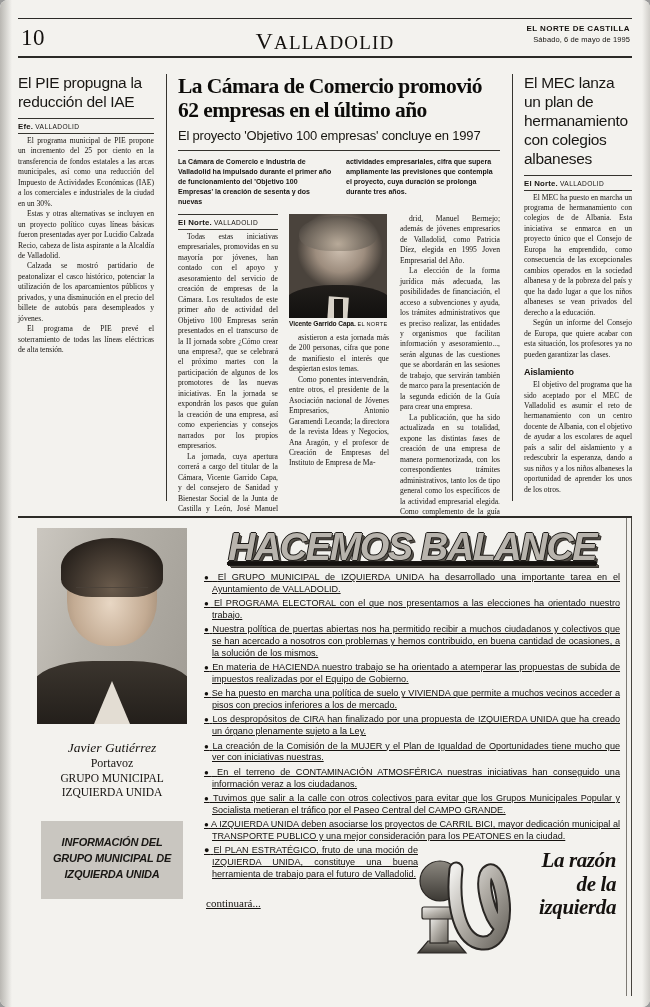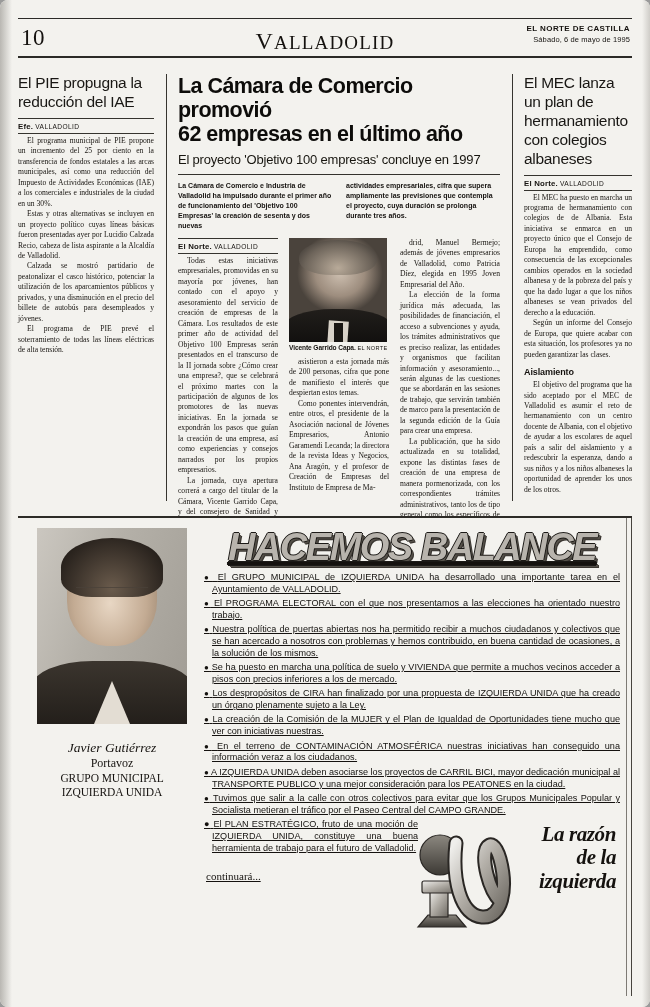--- a/index.html
+++ b/index.html
@@ -144,21 +144,21 @@
     font-family: "Liberation Sans", sans-serif;
     font-weight: bold;
     font-size: 9px;
     margin: 7px 0 3px 0;
     letter-spacing: -0.1px;
   }
 
   
   h1.main-head {
     margin: 0;
-    font-family: Liberation Sans, sans-serif;
+    font-family: Liberation Serif, serif;
     font-weight: bold;
     font-size: 21.5px;
     line-height: 1.12;
     letter-spacing: -0.55px;
     color: #0d0c0a;
   }
   .main-sub {
     font-family: "Liberation Sans", sans-serif;
     font-size: 13px;
     letter-spacing: -0.2px;
@@ -502,35 +502,37 @@
         <div class="glasses"></div>
         <div class="jacket"></div>
         <div class="collar"></div>
       </div>
       <div class="ad-cap">
         <div class="nm">Javier Gutiérrez</div>
         <div class="rl">Portavoz</div>
         <div class="gp">GRUPO MUNICIPAL</div>
         <div class="gp">IZQUIERDA UNIDA</div>
       </div>
+      <div class="info-box">INFORMACIÓN DEL GRUPO MUNICIPAL DE IZQUIERDA UNIDA</div>
     </div>
 
     <div class="ad-right">
       <div class="ad-title">HACEMOS BALANCE</div>
 
       <div class="bullets">
         <p><span class="dot">●</span> <span>El GRUPO MUNICIPAL de IZQUIERDA UNIDA ha desarrollado una importante tarea en el Ayuntamiento de VALLADOLID.</span></p>
         <p><span class="dot">●</span> <span>El PROGRAMA ELECTORAL con el que nos presentamos a las elecciones ha orientado nuestro trabajo.</span></p>
         <p><span class="dot">●</span> <span>Nuestra política de puertas abiertas nos ha permitido recibir a muchos ciudadanos y colectivos que se han acercado a nosotros con problemas y hemos contribuido, en buena cantidad de ocasiones, a la solución de los mismos.</span></p>
+        <p><span class="dot">●</span> <span>En materia de HACIENDA nuestro trabajo se ha orientado a atemperar las propuestas de subida de impuestos realizadas por el Equipo de Gobierno.</span></p>
         <p><span class="dot">●</span> <span>Se ha puesto en marcha una política de suelo y VIVIENDA que permite a muchos vecinos acceder a pisos con precios inferiores a los de mercado.</span></p>
         <p><span class="dot">●</span> <span>Los despropósitos de CIRA han finalizado por una propuesta de IZQUIERDA UNIDA que ha creado un órgano plenamente sujeto a la Ley.</span></p>
         <p><span class="dot">●</span> <span>La creación de la Comisión de la MUJER y el Plan de Igualdad de Oportunidades tiene mucho que ver con iniciativas nuestras.</span></p>
         <p><span class="dot">●</span> <span>En el terreno de CONTAMINACIÓN ATMOSFÉRICA nuestras iniciativas han conseguido una información veraz a los ciudadanos.</span></p>
+        <p><span class="dot">●</span> <span>Tuvimos que salir a la calle con otros colectivos para evitar que los Grupos Municipales Popular y Socialista metieran el tráfico por el Paseo Central del CAMPO GRANDE.</span></p>
         <p><span class="dot">●</span> <span>A IZQUIERDA UNIDA deben asociarse los proyectos de CARRIL BICI, mayor dedicación municipal al TRANSPORTE PUBLICO y una mejor consideración para los PEATONES en la ciudad.</span></p>
-        <p><span class="dot">●</span> <span>Tuvimos que salir a la calle con otros colectivos para evitar que los Grupos Municipales Popular y Socialista metieran el tráfico por el Paseo Central del CAMPO GRANDE.</span></p>
       </div>
 
       <div class="ad-bottom">
         <div class="last-bullet"><span class="dot">●</span> <span>El PLAN ESTRATÉGICO, fruto de una moción de IZQUIERDA UNIDA, constituye una buena herramienta de trabajo para el futuro de Valladolid.</span></div>
         <div class="cont">continuará...</div>
 
         <div class="iu-logo">
           <svg viewBox="0 0 120 118" xmlns="http://www.w3.org/2000/svg">
             <defs>
               <linearGradient id="gmetal" x1="0" y1="0" x2="1" y2="1">

